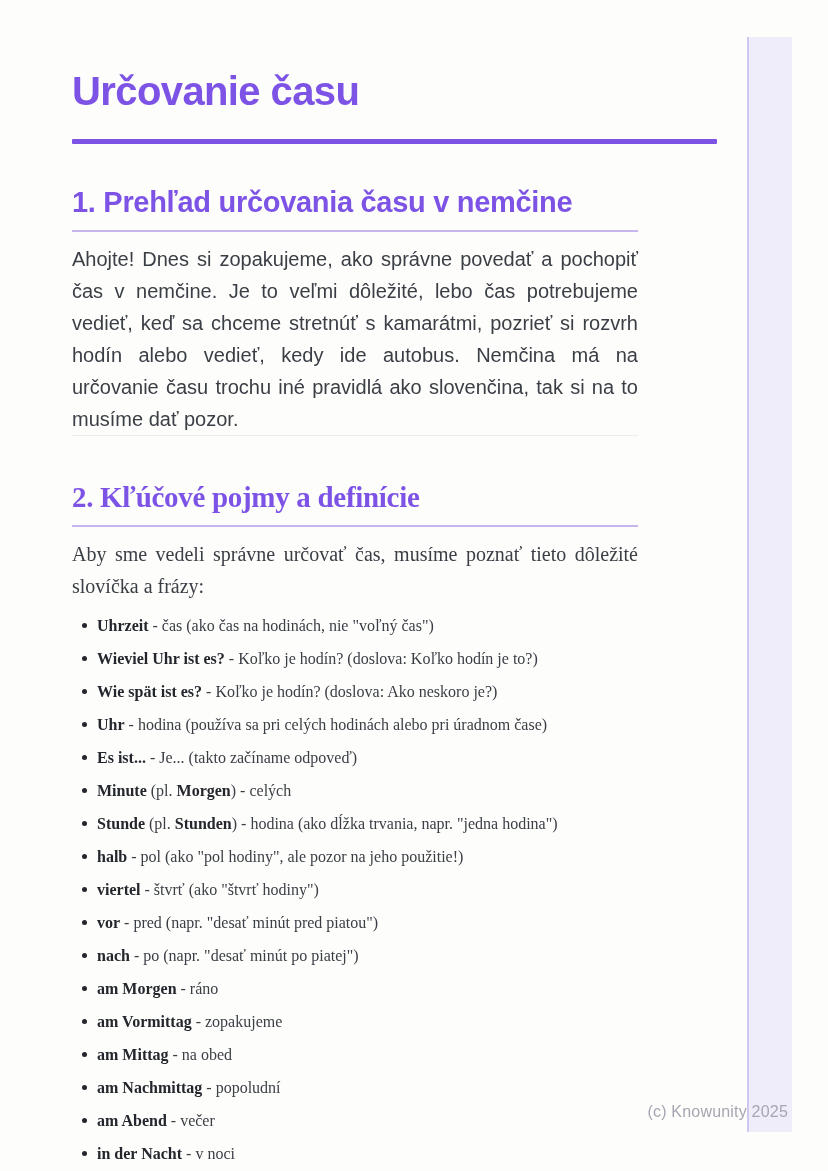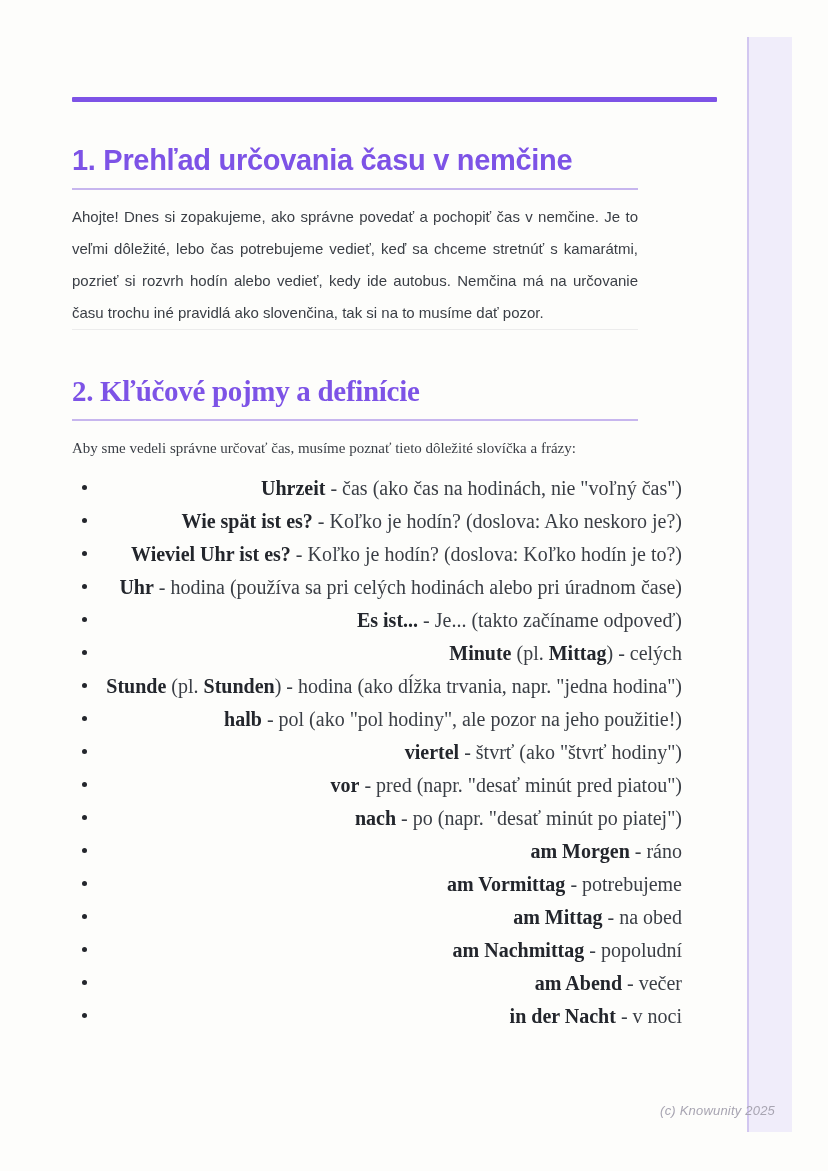--- a/index.html
+++ b/index.html
@@ -64,112 +64,111 @@
   }
   .h2-rule {
     width: 566px;
     height: 2px;
     margin-top: 10px;
     background: var(--heading-underline, #C7B6EE);
   }
   p.body-text {
     margin: 11px 0 0 0;
     width: 566px;
-    font-size: 15px;
+    font-size: 20px;
     line-height: 32px;
     text-align: justify;
     color: var(--body-text, #3A3E45);
   }
   hr.divider {
     border: none;
     width: 566px;
     height: 1px;
     margin: 0;
     background: var(--divider, #ECECEC);
   }
   ul.terms {
     list-style: none;
     margin: 14px 0 0 0;
     padding: 0;
     width: 610px;
   }
   ul.terms li {
     position: relative;
     padding-left: 25px;
-    font-size: 20px;
+    font-size: 16px;
     line-height: 20px;
     margin-bottom: 13px;
     color: var(--body-text, #3A3E45);
     white-space: nowrap;
-    text-align: right;
   }
   ul.terms li::before {
     content: "";
     position: absolute;
     left: 10px;
     top: 7.5px;
     width: 5px;
     height: 5px;
     border-radius: 50%;
     background: var(--term-text, #23262C);
   }
   ul.terms li strong,
   p.body-text strong {
     font-weight: 700;
     color: var(--term-text, #23262C);
   }
   .copyright {
     position: absolute;
-    right: 53px;
+    right: 40px;
     top: 1103px;
-    font-size: 13px;
+    font-size: 16px;
     letter-spacing: 0.2px;
     color: var(--muted-text, #A8A5B2);
     z-index: 3;
-    font-style: italic;
   }
 </style>
 </head>
 <body>
 
 <div class="page">
 
   <div class="side-bar"></div>
 
   <div class="content">
 
+    <h1 class="doc-title">Určovanie času</h1>
 
     <div class="title-rule"></div>
 
     <section class="doc-section-1">
       <h2 class="section-heading">1. Prehľad určovania času v nemčine</h2>
       <div class="h2-rule"></div>
       <p class="body-text">Ahojte! Dnes si zopakujeme, ako správne povedať a pochopiť čas v nemčine. Je to veľmi dôležité, lebo čas potrebujeme vedieť, keď sa chceme stretnúť s kamarátmi, pozrieť si rozvrh hodín alebo vedieť, kedy ide autobus. Nemčina má na určovanie času trochu iné pravidlá ako slovenčina, tak si na to musíme dať pozor.</p>
     </section>
 
     <hr class="divider">
 
     <section class="doc-section-2">
       <h2 class="section-heading">2. Kľúčové pojmy a definície</h2>
       <div class="h2-rule"></div>
       <p class="body-text">Aby sme vedeli správne určovať čas, musíme poznať tieto dôležité slovíčka a frázy:</p>
       <ul class="terms">
           <li><strong>Uhrzeit</strong><span> - čas (ako čas na hodinách, nie "voľný čas")</span></li>
+          <li><strong>Wieviel Uhr ist es?</strong><span> - Koľko je hodín? (doslova: Koľko hodín je to?)</span></li>
           <li><strong>Wie spät ist es?</strong><span> - Koľko je hodín? (doslova: Ako neskoro je?)</span></li>
-          <li><strong>Wieviel Uhr ist es?</strong><span> - Koľko je hodín? (doslova: Koľko hodín je to?)</span></li>
           <li><strong>Uhr</strong><span> - hodina (používa sa pri celých hodinách alebo pri úradnom čase)</span></li>
           <li><strong>Es ist...</strong><span> - Je... (takto začíname odpoveď)</span></li>
-          <li><strong>Minute</strong><span> (pl. </span><strong>Mittag</strong><span>) - celých</span></li>
+          <li><strong>Minute</strong><span> (pl. </span><strong>Morgen</strong><span>) - celých</span></li>
           <li><strong>Stunde</strong><span> (pl. </span><strong>Stunden</strong><span>) - hodina (ako dĺžka trvania, napr. "jedna hodina")</span></li>
           <li><strong>halb</strong><span> - pol (ako "pol hodiny", ale pozor na jeho použitie!)</span></li>
           <li><strong>viertel</strong><span> - štvrť (ako "štvrť hodiny")</span></li>
           <li><strong>vor</strong><span> - pred (napr. "desať minút pred piatou")</span></li>
           <li><strong>nach</strong><span> - po (napr. "desať minút po piatej")</span></li>
           <li><strong>am Morgen</strong><span> - ráno</span></li>
-          <li><strong>am Vormittag</strong><span> - potrebujeme</span></li>
+          <li><strong>am Vormittag</strong><span> - zopakujeme</span></li>
           <li><strong>am Mittag</strong><span> - na obed</span></li>
           <li><strong>am Nachmittag</strong><span> - popoludní</span></li>
           <li><strong>am Abend</strong><span> - večer</span></li>
           <li><strong>in der Nacht</strong><span> - v noci</span></li>
         </ul>
     </section>
 
   </div>
 
   <div class="copyright">(c) Knowunity 2025</div>

